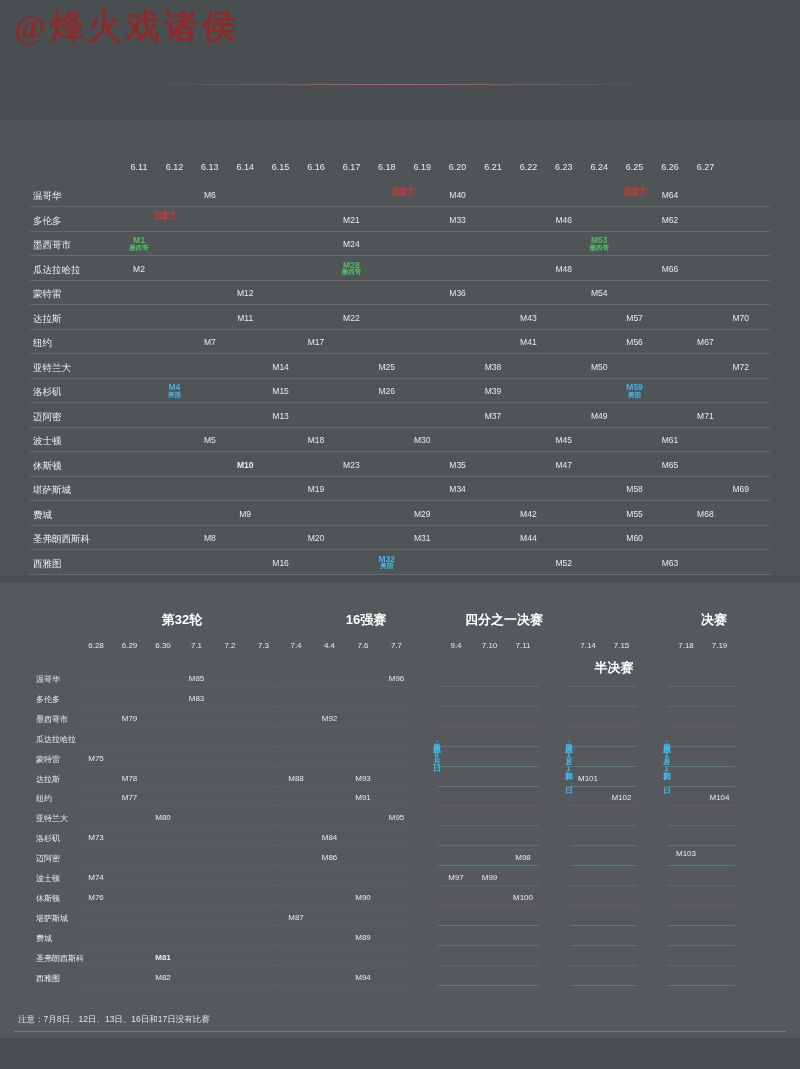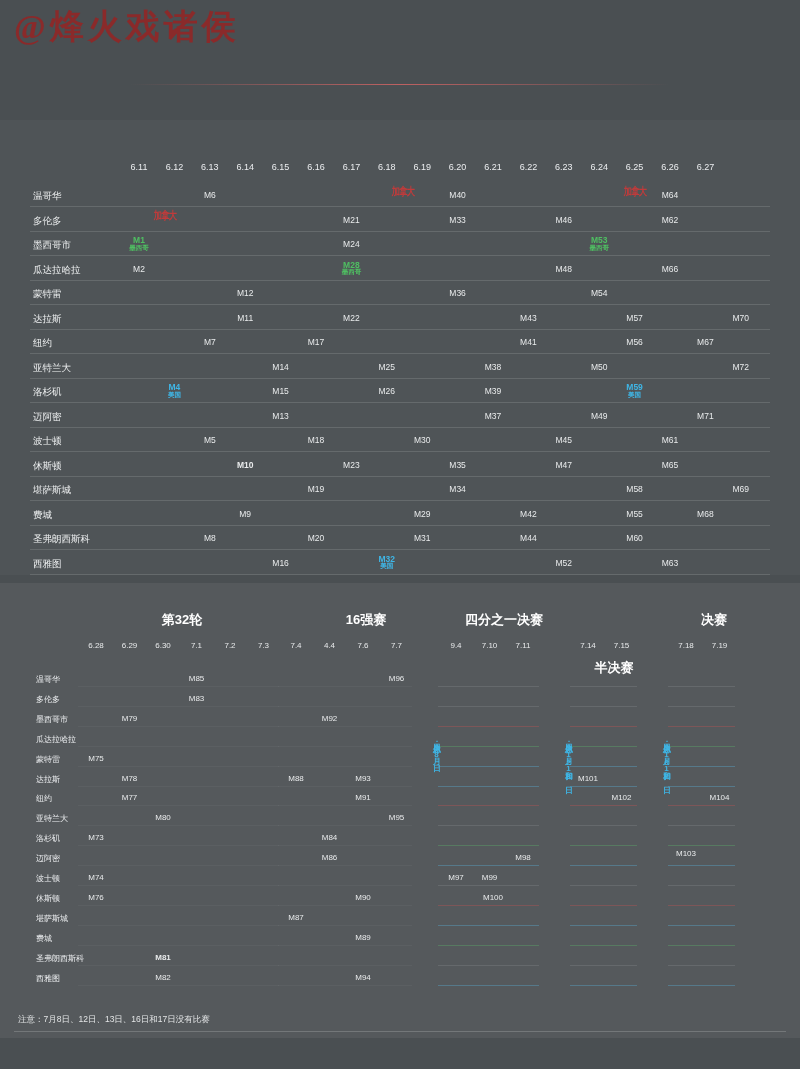--- a/index.html
+++ b/index.html
@@ -419,21 +419,21 @@
         <div class="slot blue" style="left: 438px; width: 100.5px; top: 282.1px; opacity: 0.55;"></div>
         <div class="slot grey" style="left: 438px; width: 100.5px; top: 302px; opacity: 0.55;"></div>
         <div class="slot red" style="left: 438px; width: 100.5px; top: 321.9px; opacity: 0.55;"></div>
         <div class="slot blue" style="left: 438px; width: 100.5px; top: 341.8px; opacity: 0.55;"></div>
         <div class="slot green" style="left: 438px; width: 100.5px; top: 361.7px; opacity: 0.55;"></div>
         <div class="slot grey" style="left: 438px; width: 100.5px; top: 381.6px; opacity: 0.55;"></div>
         <div class="slot blue" style="left: 438px; width: 100.5px; top: 401.5px; opacity: 0.55;"></div>
         <div class="ko-match" style="left: 506px; width: 34px; top: 270.1px;">M98</div>
         <div class="ko-match" style="left: 472.5px; width: 34px; top: 290px;">M99</div>
         <div class="ko-match" style="left: 439px; width: 34px; top: 290px;">M97</div>
-        <div class="ko-match" style="left: 476px; width: 34px; top: 309.9px;">M100</div>
+        <div class="ko-match" style="left: 506px; width: 34px; top: 309.9px;">M100</div>
         <div class="vnote" style="left: 430px; top: 155.7px;">休息日：7月8日</div>
         <div class="ko-heading" style="left: 544px; width: 140px; top: 28px; margin-top: 48px;">半决赛</div>
         <div class="ko-colhead" style="left: 571px; width: 34px; top: 58px;">7.14</div>
         <div class="ko-colhead" style="left: 604.5px; width: 34px; top: 58px;">7.15</div>
         <div class="slot grey" style="left: 570px; width: 67px; top: 103px; opacity: 0.55;"></div>
         <div class="slot grey" style="left: 570px; width: 67px; top: 122.9px; opacity: 0.55;"></div>
         <div class="slot red" style="left: 570px; width: 67px; top: 142.8px; opacity: 0.55;"></div>
         <div class="slot green" style="left: 570px; width: 67px; top: 162.7px; opacity: 0.55;"></div>
         <div class="slot blue" style="left: 570px; width: 67px; top: 182.6px; opacity: 0.55;"></div>
         <div class="slot blue" style="left: 570px; width: 67px; top: 202.5px; opacity: 0.55;"></div>

